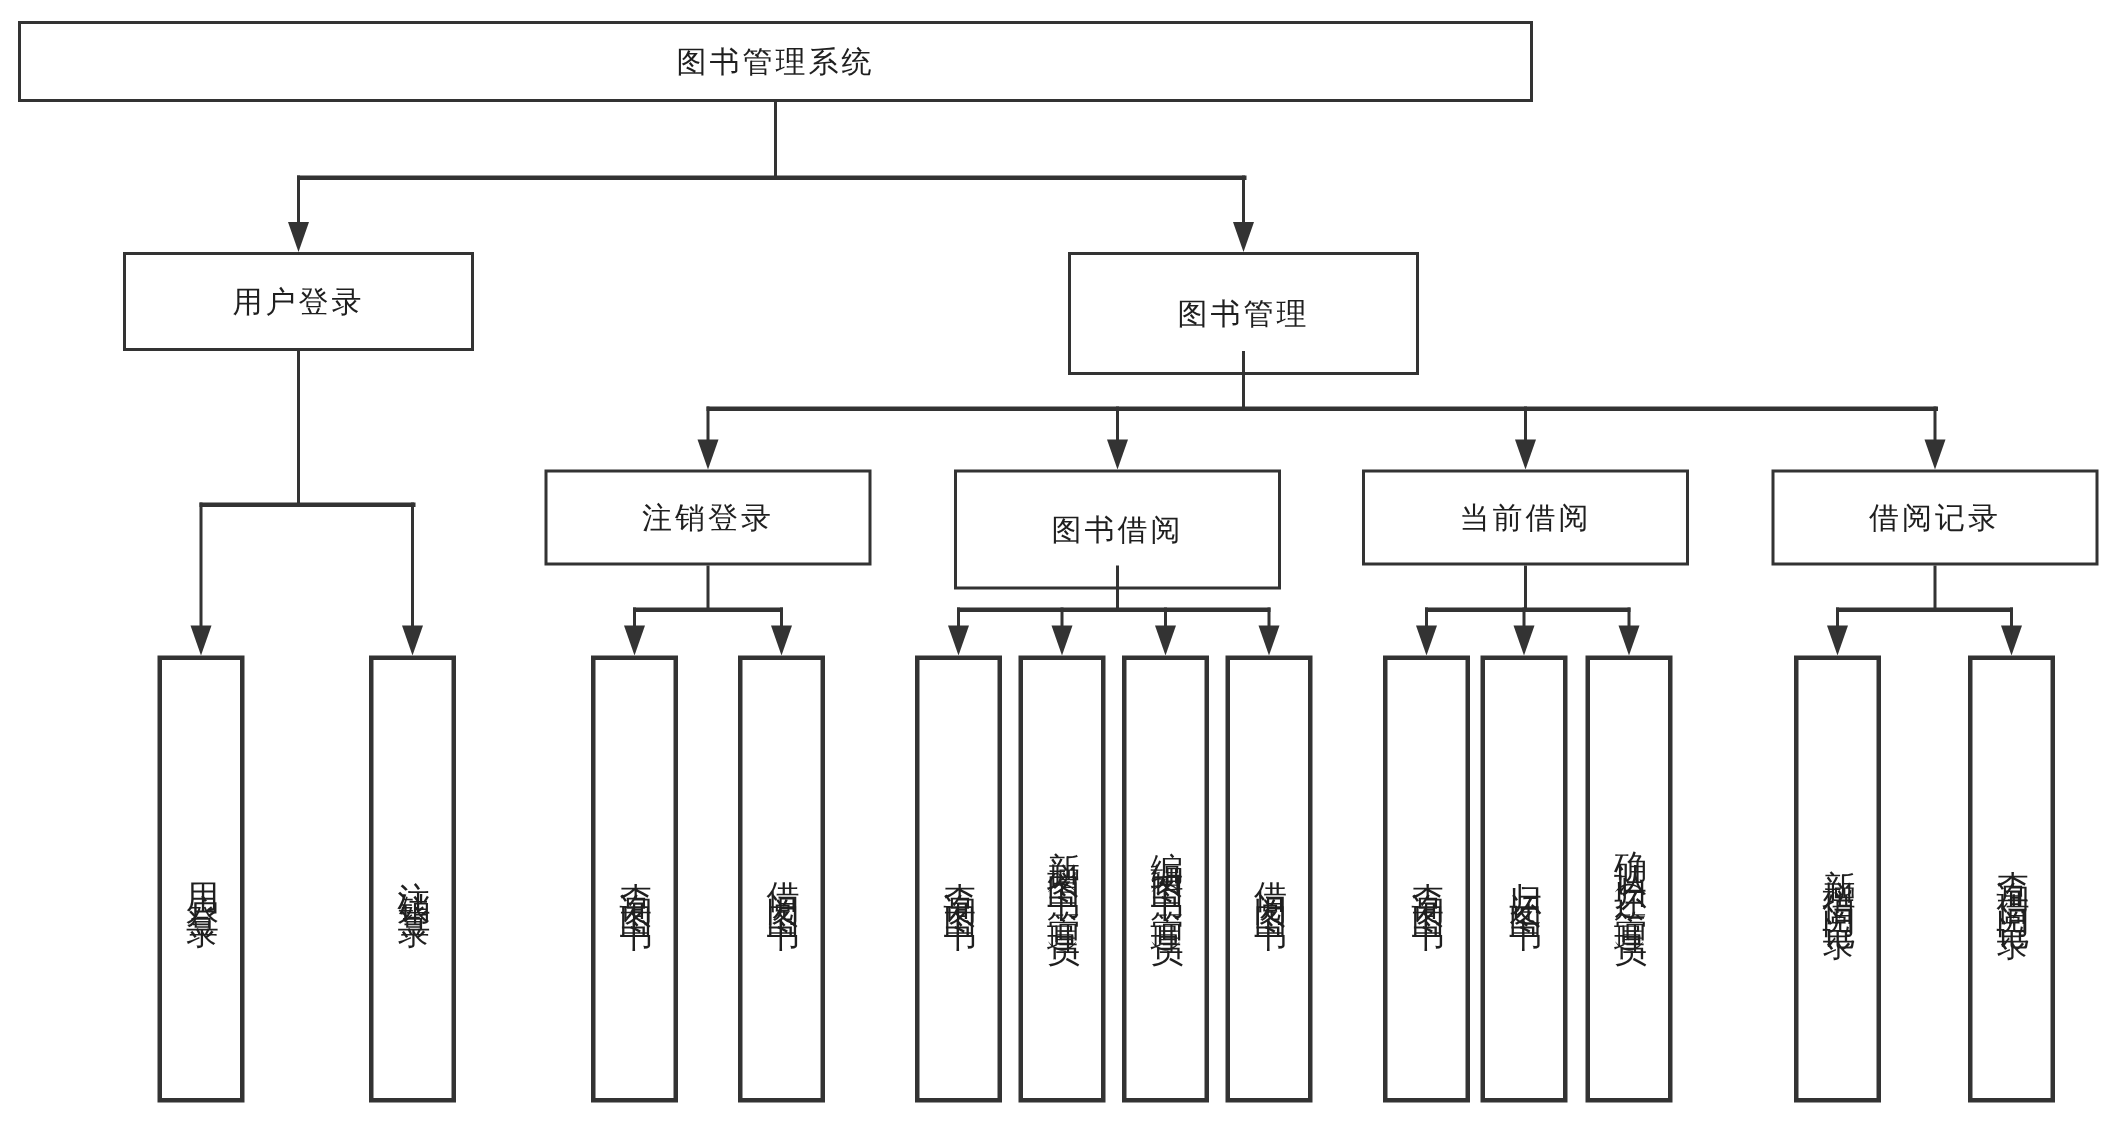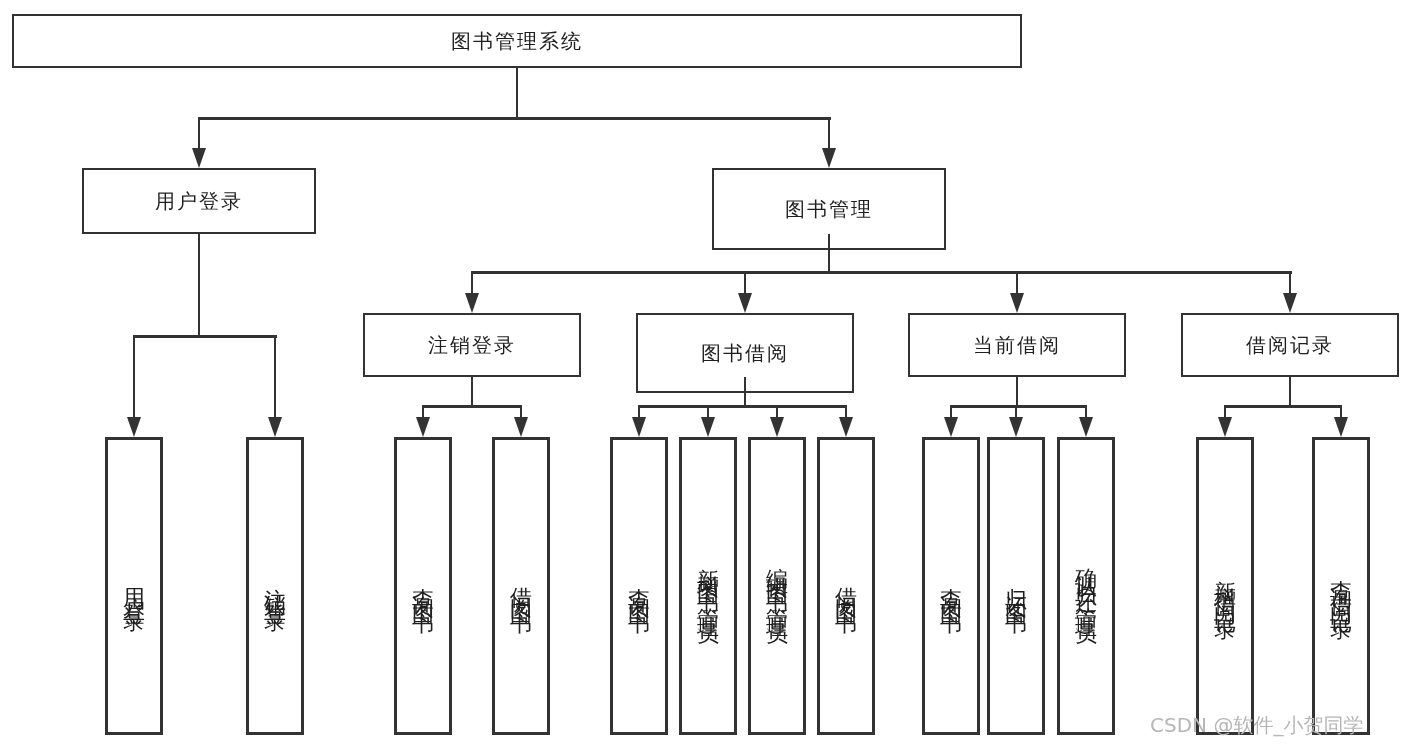--- a/index.html
+++ b/index.html
@@ -158,15 +158,14 @@
   <div class="box vbox" style="left:1057px;top:437px;width:58px;height:298px;">
     <span class="vtxt">确认归还（管理员）</span>
   </div>
   <div class="box vbox" style="left:1196px;top:437px;width:58px;height:298px;">
     <span class="vtxt">新增借阅记录</span>
   </div>
   <div class="box vbox" style="left:1312px;top:437px;width:58px;height:298px;">
     <span class="vtxt">查询借阅记录</span>
   </div>
 
-  <div class="watermark">CSDN @软件_小贺同学</div>
 
 </div>
 
 </body></html>

